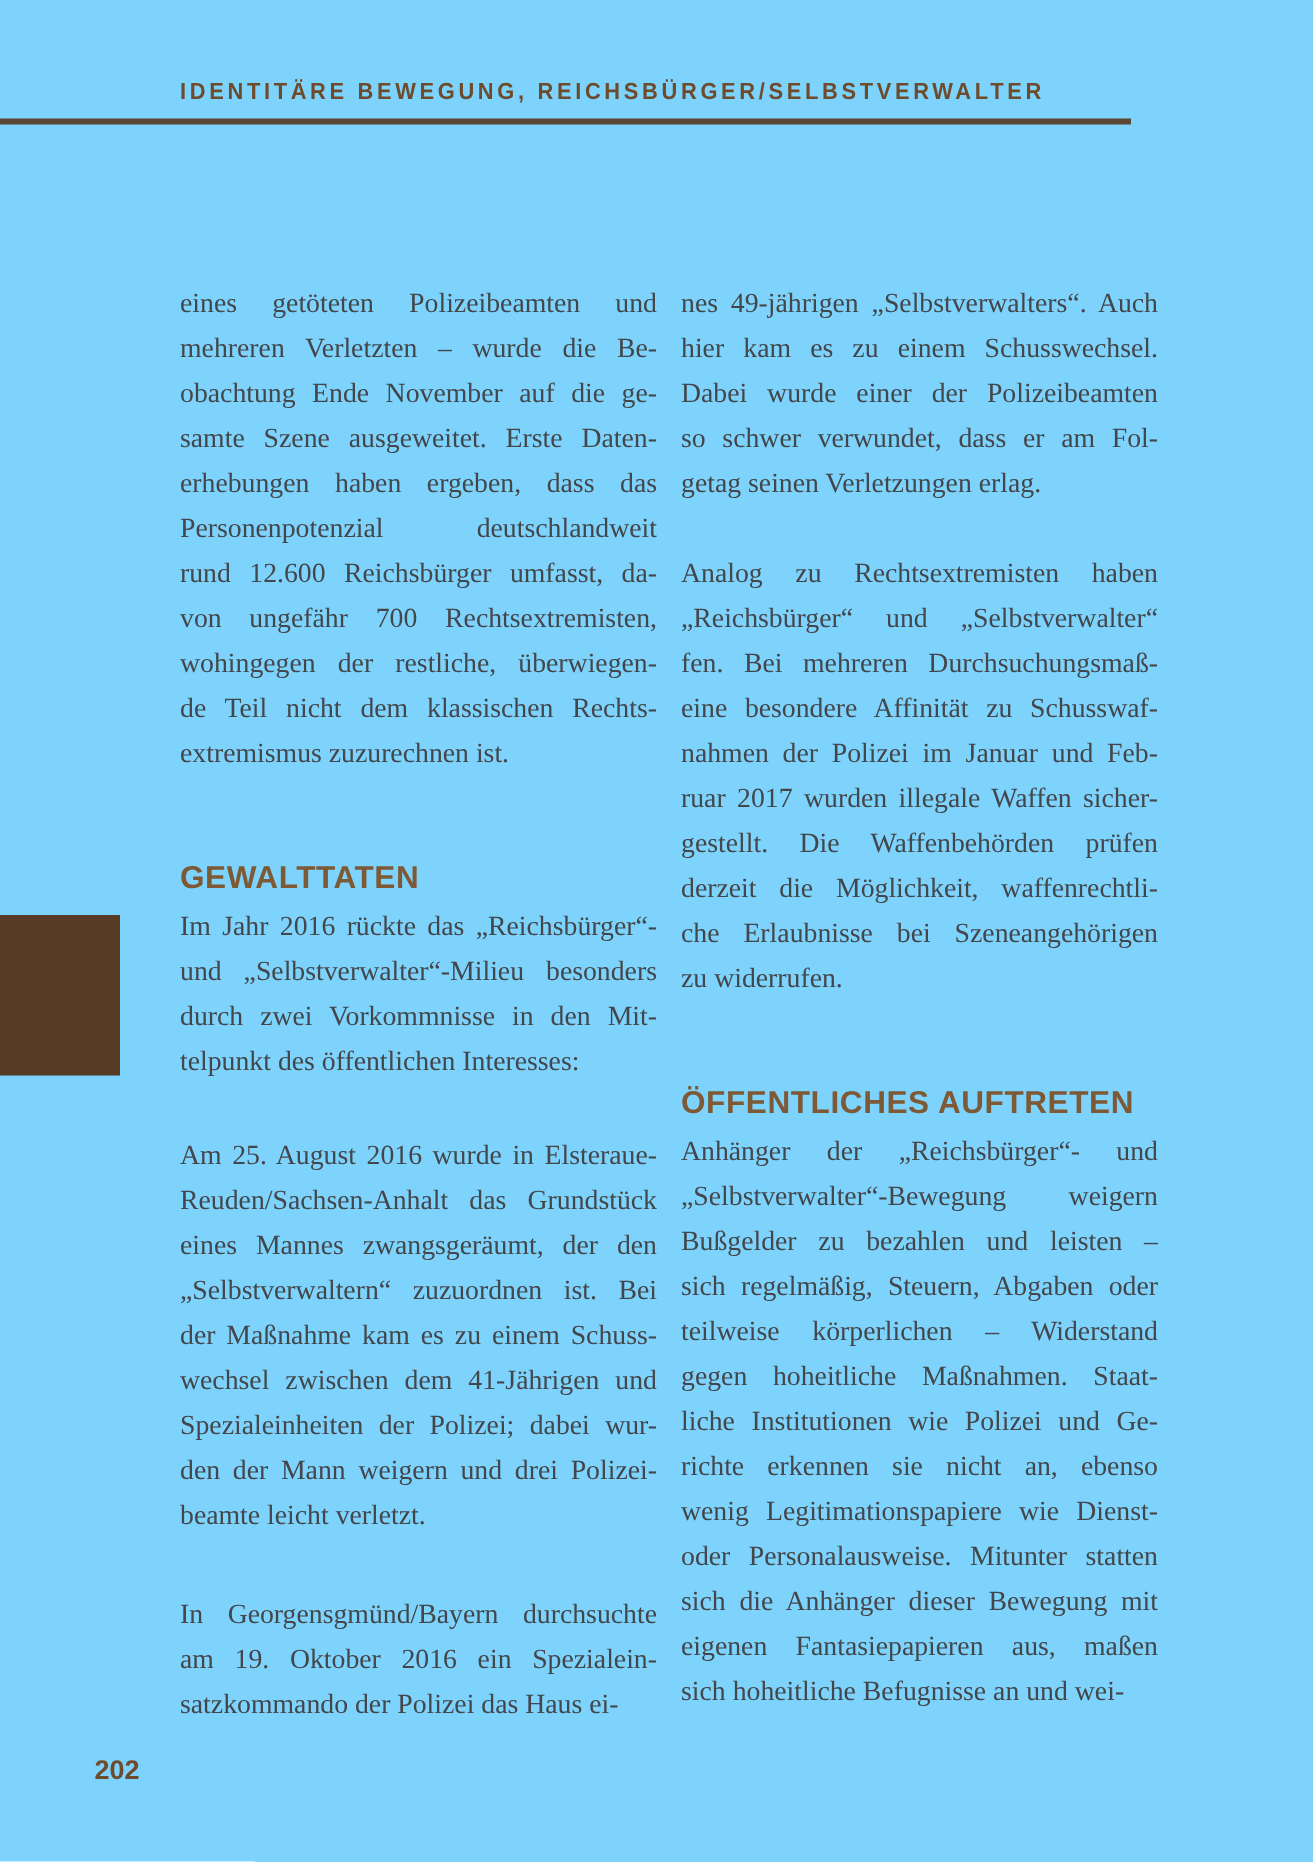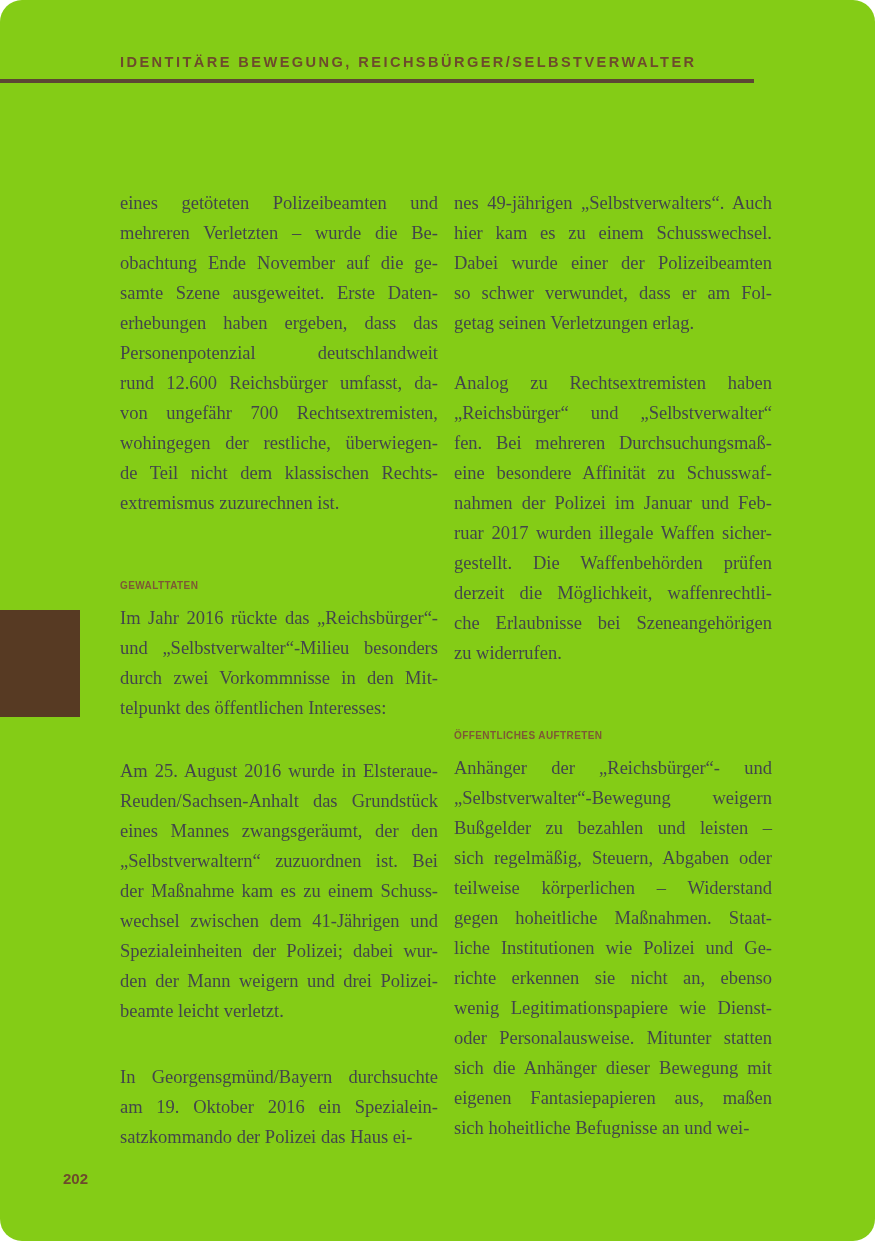--- a/index.html
+++ b/index.html
@@ -1,23 +1,22 @@
 <!DOCTYPE html>
 <html lang="de"><head>
 <meta charset="utf-8">
 <style>
   html, body { margin: 0; padding: 0; background: #ffffff; }
   .page {
     position: relative;
     width: 875px;
     height: 1241px;
-    background: #84cc16;
+    background: #7dd3fc;
     overflow: hidden;
     font-family: "Liberation Serif", serif;
-    border-radius: 22px;
   }
   .header-title {
     position: absolute;
     left: 120px;
     top: 53px;
     font-family: "Liberation Sans", sans-serif;
     font-weight: 700;
     font-size: 15.5px;
     letter-spacing: 2.6px;
     color: #6d4b2c;
@@ -53,38 +52,38 @@
   .column.right { left: 454px; }
   .para { margin: 0; }
   .para > div {
     text-align: justify;
     text-align-last: justify;
   }
   .para > div:last-child { text-align-last: left; }
   .section-heading {
     font-family: "Liberation Sans", sans-serif;
     font-weight: 700;
-    font-size: 10px;
+    font-size: 21px;
     letter-spacing: 0.4px;
     color: #7d5935;
     line-height: 22px;
   }
   .left .heading-1 { margin-top: 57px; margin-bottom: 6px; }
   .left .p2 { margin-top: 0; }
   .left .p3 { margin-top: 33px; }
   .left .p4 { margin-top: 36px; }
   .right .p2 { margin-top: 30px; }
   .right .heading-1 { margin-top: 57px; margin-bottom: 6px; }
   .page-number {
     position: absolute;
     left: 63px;
     top: 1170px;
     font-family: "Liberation Sans", sans-serif;
     font-weight: 700;
-    font-size: 15px;
+    font-size: 18px;
     color: #6d4b2c;
   }
 </style>
 </head>
 <body>
 
 <div class="page">
 
   <div class="header-title">IDENTITÄRE BEWEGUNG, REICHSBÜRGER/SELBSTVERWALTER</div>
 

